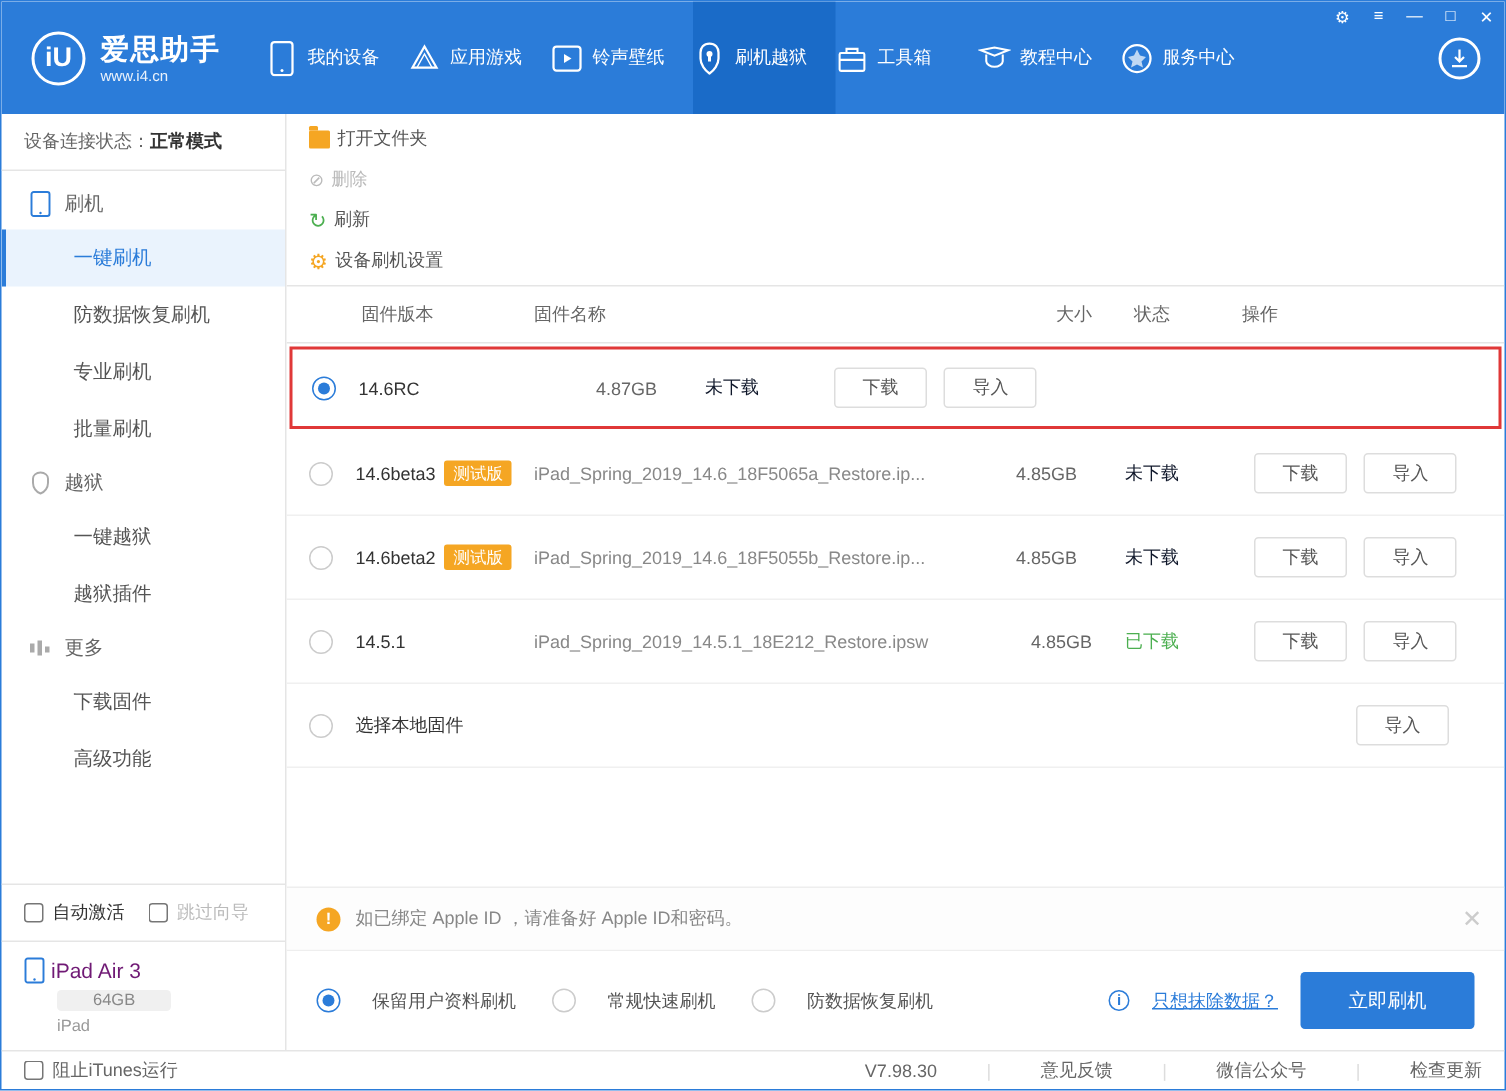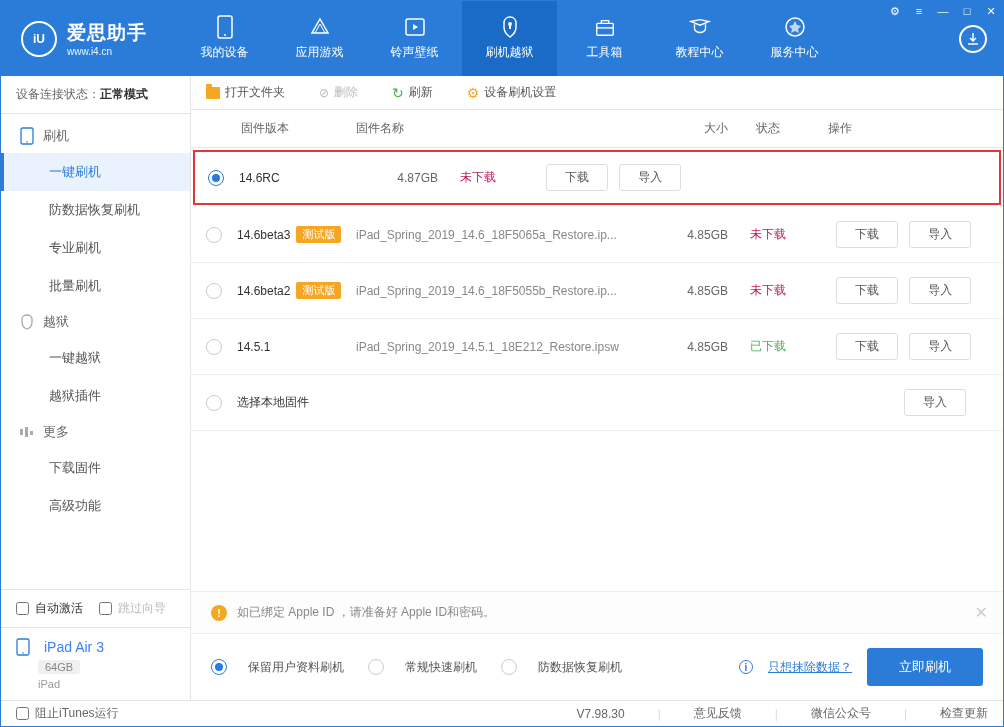--- a/index.html
+++ b/index.html
@@ -3,53 +3,53 @@
   <meta charset="utf-8">
   <style>
     * { margin: 0; padding: 0; box-sizing: border-box; }
     body { font-family: "Microsoft YaHei", -apple-system, sans-serif; font-size: 12px; color: #333; background: #fff; width: 1004px; height: 727px; overflow: hidden; border: 1px solid #2b7cd9; }
     
     
     .header { height: 75px; background: linear-gradient(to bottom, #2b7cd9, #2b7cd9); color: #fff; display: flex; position: relative; }
     .window-controls { position: absolute; top: 0; right: 0; display: flex; height: 20px; }
     .window-controls span { width: 24px; height: 20px; display: flex; align-items: center; justify-content: center; cursor: pointer; font-size: 11px; }
     .logo-area { display: flex; align-items: center; padding: 0 20px; gap: 10px; }
-    .logo-icon { width: 36px; height: 36px; border: 2px solid #fff; border-radius: 50%; display: flex; align-items: center; justify-content: center; font-weight: bold; font-size: 12px; }
+    .logo-icon { width: 36px; height: 36px; border: 2px solid #fff; border-radius: 50%; display: flex; align-items: center; justify-content: center; font-weight: bold; font-size: 18px; }
     .logo-text { display: flex; flex-direction: column; }
     .logo-title { font-size: 19px; font-weight: bold; letter-spacing: 1px; }
     .logo-url { font-size: 10px; opacity: 0.9; }
     .nav-tabs { display: flex; flex: 1; margin-left: 10px; }
-    .nav-tab { width: 95px; display: flex; flex-direction: column; align-items: center; justify-content: center; gap: 6px; cursor: pointer; position: relative; }
+    .nav-tab { width: 95px; display: flex; flex-direction: row; align-items: center; justify-content: flex-start; gap: 6px; cursor: pointer; position: relative; }
     .nav-tab.active { background: #1a6bc8; }
     .nav-tab-icon { width: 22px; height: 22px; display: flex; align-items: center; justify-content: center; }
     .nav-tab-label { font-size: 12px; }
     .header-right { width: 60px; display: flex; align-items: center; justify-content: center; }
     .download-circle { width: 28px; height: 28px; border: 2px solid #fff; border-radius: 50%; display: flex; align-items: center; justify-content: center; }
     
     
     .content { display: flex; height: calc(100% - 75px - 26px); }
     .sidebar { width: 190px; border-right: 1px solid #e5e5e5; display: flex; flex-direction: column; }
     .status-bar { padding: 10px 15px; border-bottom: 1px solid #e5e5e5; font-size: 12px; }
     .status-label { color: #666; }
     .status-value { color: #333; font-weight: bold; }
     .sidebar-nav { flex: 1; overflow-y: auto; padding-top: 5px; }
     .sidebar-section { padding: 8px 18px; display: flex; align-items: center; gap: 8px; color: #666; font-size: 13px; }
     .sidebar-section-icon { width: 16px; height: 16px; display: flex; align-items: center; justify-content: center; }
     .sidebar-item { padding: 10px 18px 10px 48px; cursor: pointer; font-size: 13px; color: #555; }
     .sidebar-item.active { background: #eaf3fd; color: #2b7cd9; border-left: 3px solid #2b7cd9; padding-left: 45px; }
     .sidebar-bottom { border-top: 1px solid #e5e5e5; margin-top: 48px; }
     .sidebar-checkrow { padding: 10px 15px; display: flex; align-items: center; gap: 6px; border-bottom: 1px solid #e5e5e5; }
     .device-info { padding: 10px 15px; }
-    .device-name { color: #3b82f6; font-size: 14px; font-weight: 500; display: flex; align-items: center; gap: 14px; }
-    .device-storage { display: inline-block; background: #f0f0f0; padding: 1px 7px; border-radius: 3px; font-size: 11px; color: #888; margin-top: 4px; margin-left: 22px; }
+    .device-name { color: #701a75; font-size: 14px; font-weight: 500; display: flex; align-items: center; gap: 4px; }
+    .device-storage { display: inline-block; background: #f0f0f0; padding: 1px 24px; border-radius: 3px; font-size: 11px; color: #888; margin-top: 4px; margin-left: 22px; }
     .device-type { font-size: 11px; color: #999; margin-top: 4px; margin-left: 22px; display: block; }
     
     
     .main { flex: 1; display: flex; flex-direction: column; overflow: hidden; }
-    .toolbar { padding: 8px 15px; border-bottom: 1px solid #e5e5e5; display: flex; gap: 34px; }
+    .toolbar { padding: 8px 15px; border-bottom: 1px solid #e5e5e5; display: flex; gap: 10px; flex-direction: column; }
     .toolbar-item { display: flex; align-items: center; gap: 5px; cursor: pointer; color: #555; }
     .toolbar-item.disabled { color: #bbb; }
     .folder-icon { width: 14px; height: 12px; background: #f5a623; border-radius: 1px; position: relative; }
     .folder-icon::before { content: ''; position: absolute; top: -3px; left: 0; width: 6px; height: 3px; background: #f5a623; border-radius: 1px 1px 0 0; }
     .refresh-icon { color: #4caf50; font-size: 14px; }
     .gear-icon { color: #f5a623; font-size: 14px; }
     
     .table-header { display: flex; padding: 10px 15px; border-bottom: 1px solid #e5e5e5; color: #666; font-size: 12px; }
     .col-version { width: 150px; padding-left: 35px; }
     .col-name { flex: 1; }
@@ -59,21 +59,21 @@
     
     .table-body { flex: 1; overflow-y: auto; }
     .table-row { display: flex; align-items: center; padding: 14px 15px; border-bottom: 1px solid #f0f0f0; }
     .table-row.highlighted { border: 2px solid #e03838; margin: 2px; padding: 12px 13px; }
     .radio { width: 16px; height: 16px; border: 1px solid #ccc; border-radius: 50%; display: inline-flex; align-items: center; justify-content: center; margin-right: 15px; cursor: pointer; }
     .radio.selected { border-color: #2b7cd9; }
     .radio.selected::after { content: ''; width: 8px; height: 8px; background: #2b7cd9; border-radius: 50%; }
     .badge-test { background: #f5a623; color: #fff; padding: 1px 6px; border-radius: 2px; font-size: 11px; margin-left: 6px; }
     .row-name { color: #888; }
     .row-size { color: #666; }
-    .status-not { color: #be185d; }
+    .status-not { color: #0f172a; margin-left: 10px; }
     .status-done { color: #4caf50; }
     .btn-sm { padding: 4px 18px; border: 1px solid #ddd; background: #fff; border-radius: 3px; cursor: pointer; margin-left: 8px; color: #555; font-size: 12px; }
     
     
     .notice { padding: 12px 20px; background: #fdfdfd; border-top: 1px solid #eee; display: flex; align-items: center; gap: 10px; position: relative; color: #888; }
     .notice-icon { width: 16px; height: 16px; background: #f5a623; border-radius: 50%; color: #fff; display: flex; align-items: center; justify-content: center; font-weight: bold; font-size: 11px; }
     .notice-close { position: absolute; right: 15px; cursor: pointer; color: #ccc; font-size: 16px; }
     .flash-options { padding: 14px 20px; display: flex; align-items: center; gap: 24px; border-top: 1px solid #eee; }
     .flash-opt { display: flex; align-items: center; gap: 6px; cursor: pointer; color: #555; }
     .flash-right { margin-left: auto; display: flex; align-items: center; gap: 15px; }

